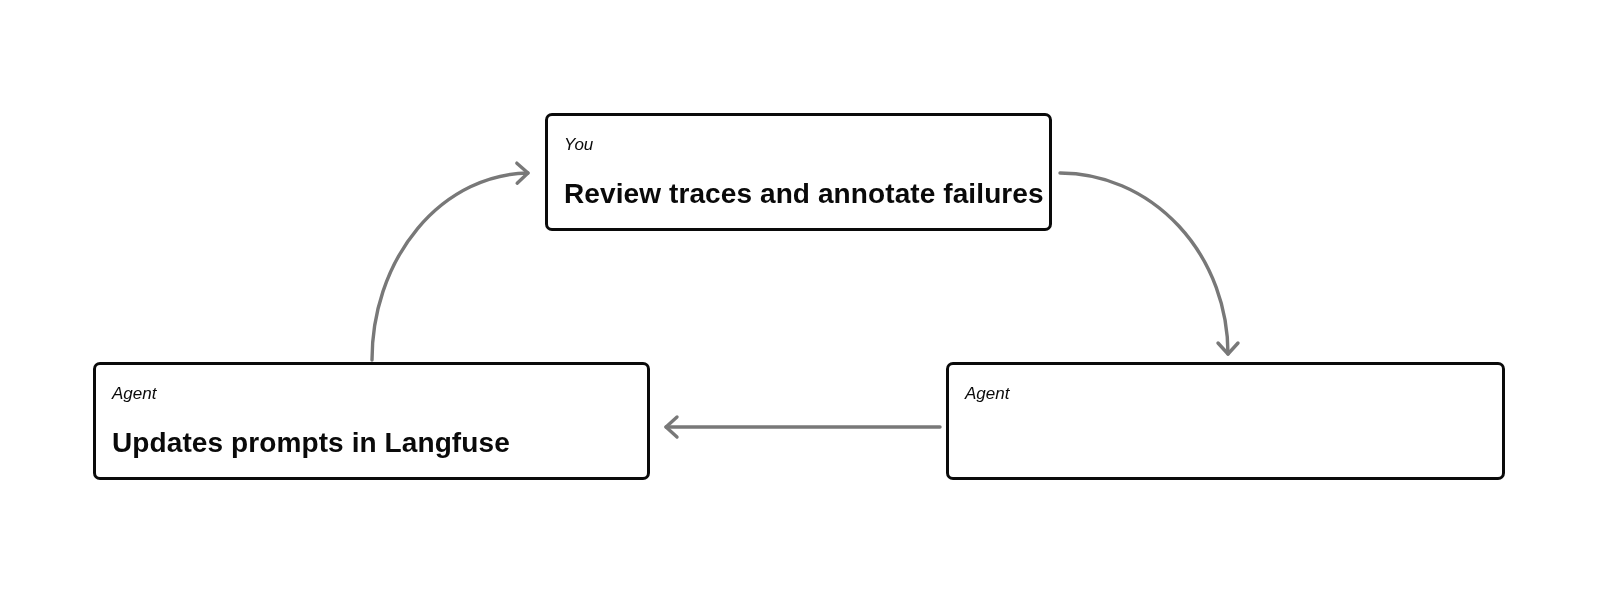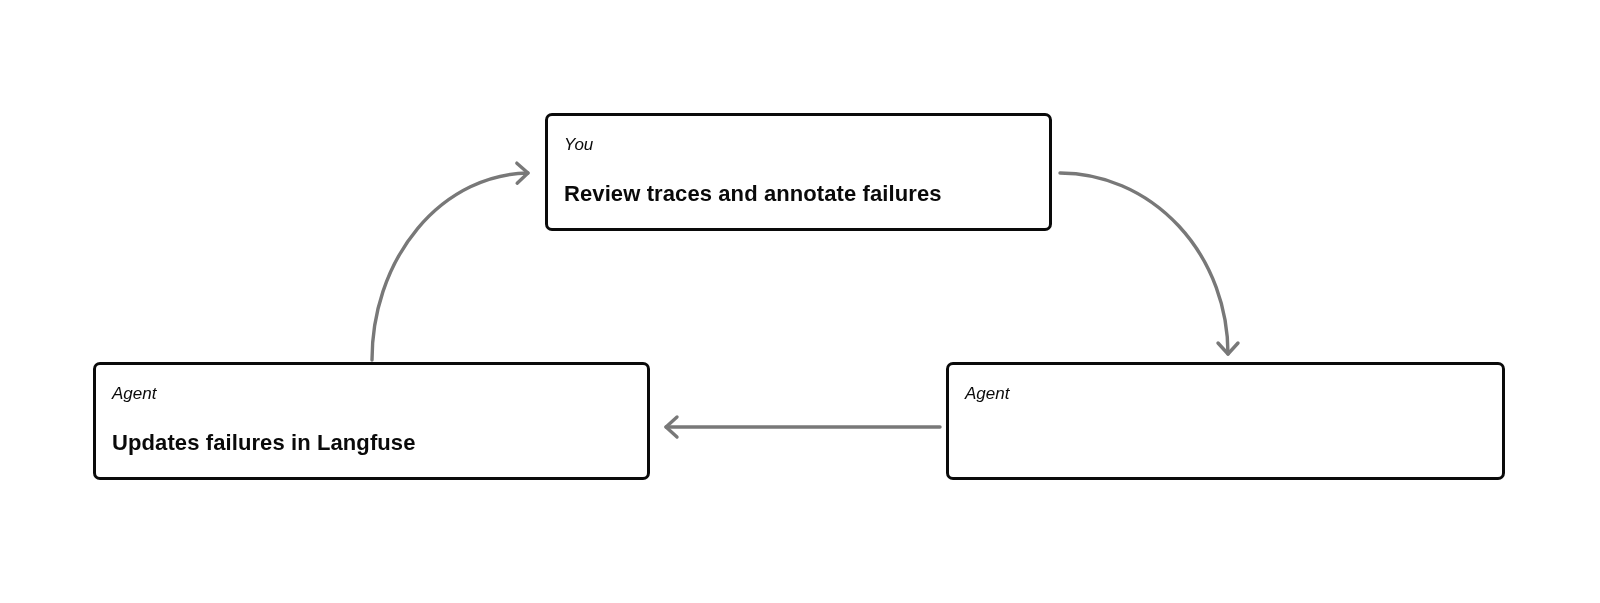--- a/index.html
+++ b/index.html
@@ -39,21 +39,21 @@
     font-style: italic;
     font-size: 17px;
     line-height: 22px;
     color: #0a0a0a;
     font-weight: 400;
   }
   .node .title {
     display: block;
     margin-top: 24px;
     font-weight: 700;
-    font-size: 22px;
+    font-size: 28px;
     line-height: 28px;
     color: #0a0a0a;
     letter-spacing: 0.1px;
     white-space: nowrap;
   }
   .node-top    { left: 545px; top: 113px; width: 507px; }
   .node-left   { left: 93px;  top: 362px; width: 557px; }
   .node-right  { left: 946px; top: 362px; width: 559px; }
 </style>
 </head>
@@ -75,20 +75,20 @@
     <path d="M 940 427 L 666 427" fill="none" stroke-width="3.4" stroke-linecap="round" marker-end="url(#chevron)" stroke="#787878"></path>
   </svg>
 
   <div class="node node-top">
     <span class="role">You</span>
     <span class="title">Review traces and annotate failures</span>
   </div>
 
   <div class="node node-left">
     <span class="role">Agent</span>
-    <span class="title">Updates failures in Langfuse</span>
+    <span class="title">Updates prompts in Langfuse</span>
   </div>
 
   <div class="node node-right">
     <span class="role">Agent</span>
   </div>
 
 </div>
 
 </body></html>

